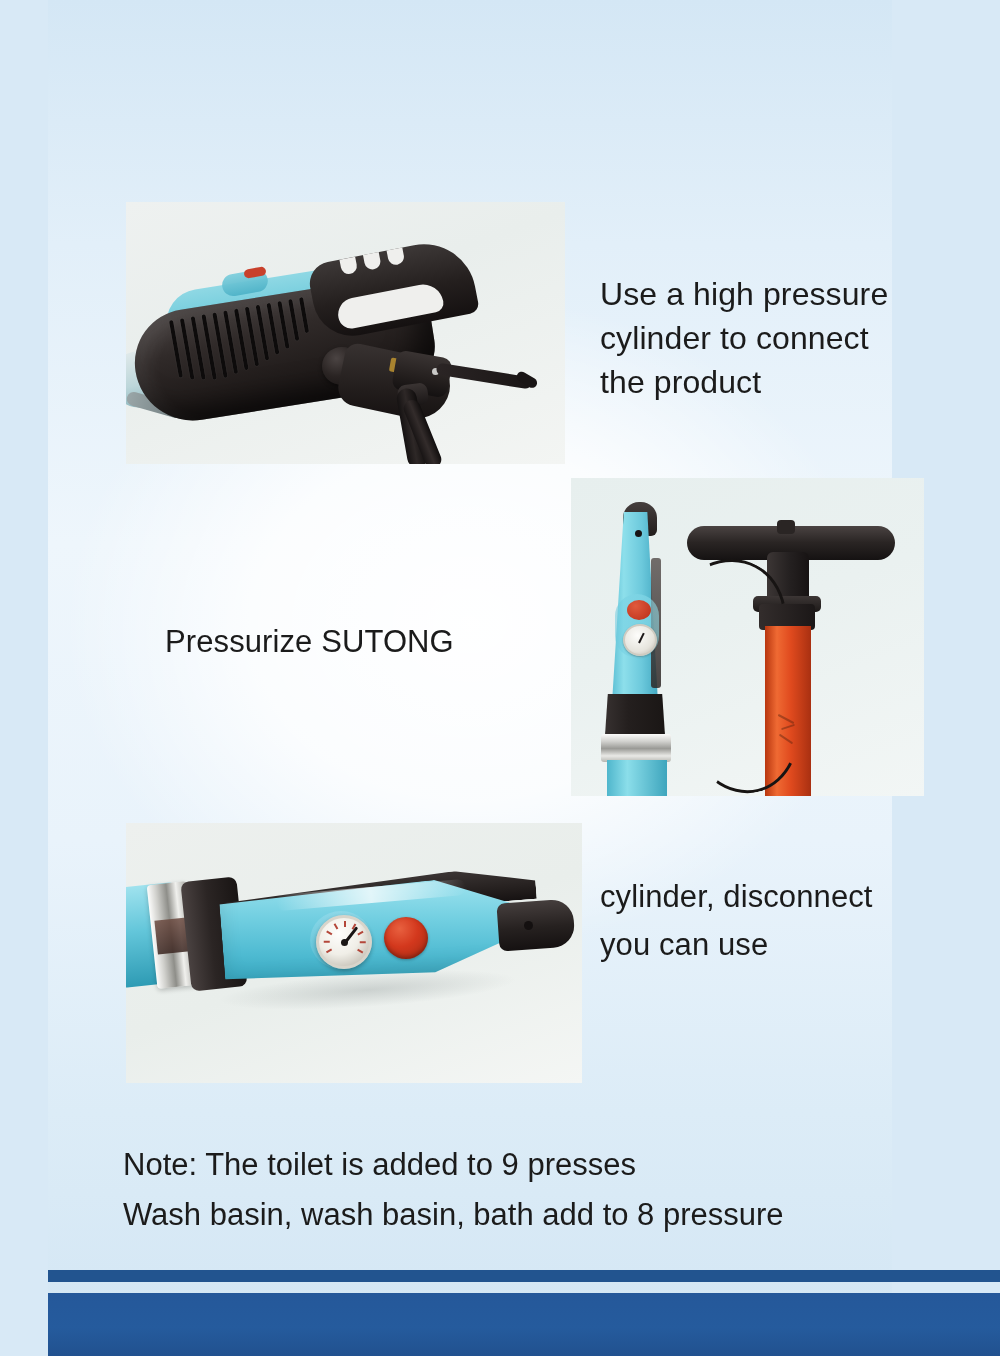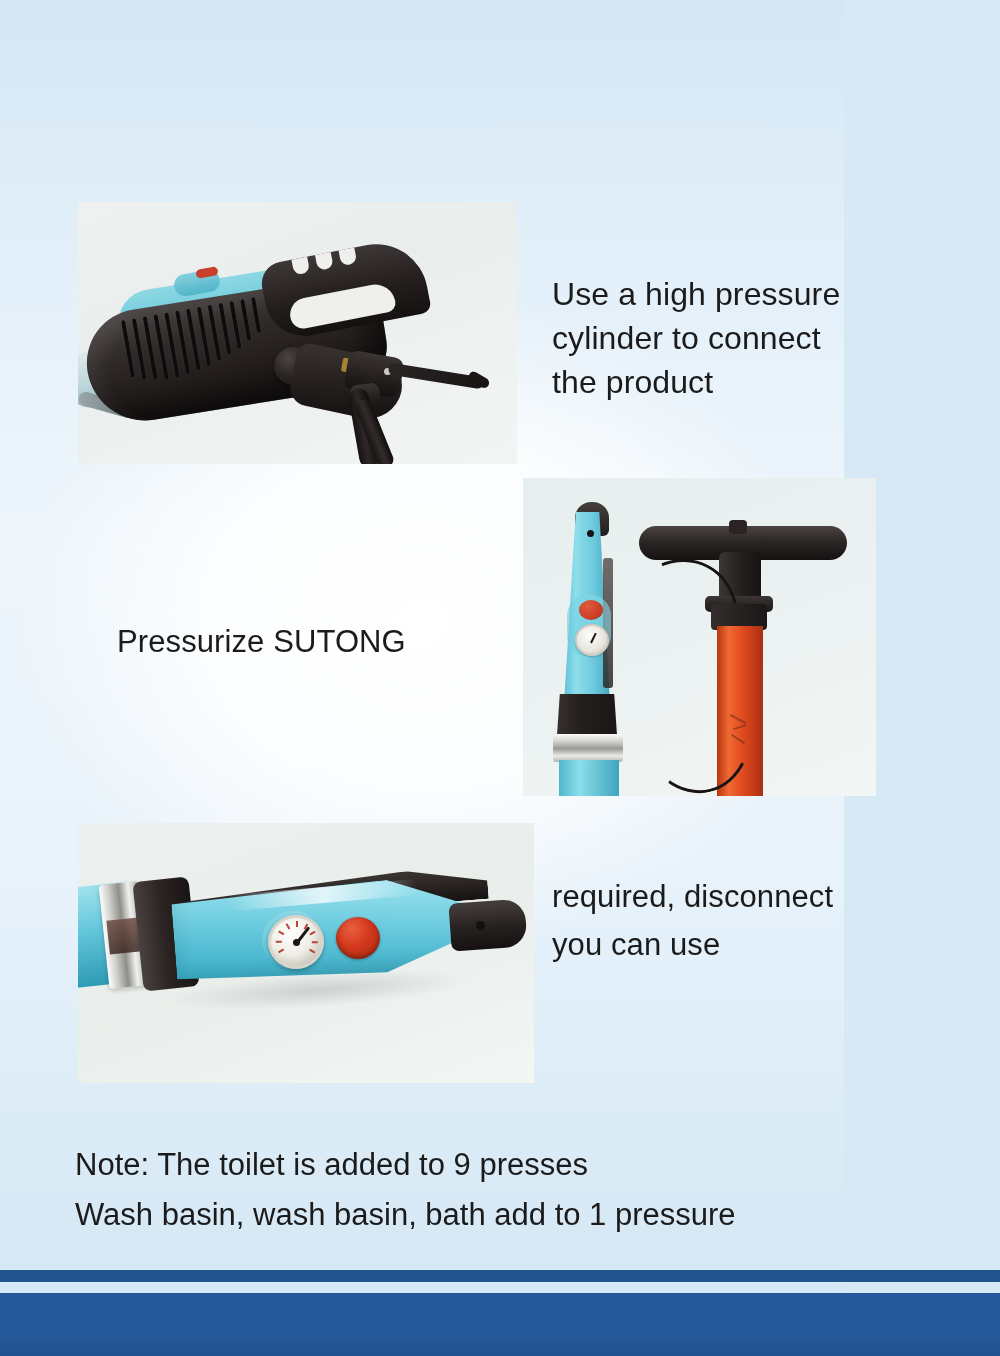--- a/index.html
+++ b/index.html
@@ -6,20 +6,21 @@
   body{
     width:1000px;height:1356px;overflow:hidden;
     font-family:"Liberation Sans","DejaVu Sans",sans-serif;
     background:#d8e9f6;
   }
   .page{
     position:relative;width:844px;height:1356px;
     background:
       radial-gradient(ellipse 520px 420px at 50% 46%, rgba(255,255,255,0.98) 0%, rgba(255,255,255,0.80) 42%, rgba(255,255,255,0.0) 78%),
       linear-gradient(180deg,#d4e7f5 0%,#e2eff9 18%,#eef6fc 40%,#e9f3fb 62%,#dcecf7 82%,#d3e6f4 100%);
+    margin-left: 48px;
   }
   .photo{position:absolute;overflow:hidden;background:#f2f2ef;}
   .cap{position:absolute;color:#1b1b1b;letter-spacing:.1px;}
   .cap-line{display:block;}
 
   
   .cap1{left:552px;top:272px;font-size:32px;line-height:44px;}
   .cap2{left:117px;top:620px;font-size:31px;line-height:44px;}
   .cap3{left:552px;top:873px;font-size:31px;line-height:47.5px;}
   .note{position:absolute;left:75px;top:1140px;font-size:31px;line-height:50px;color:#1b1b1b;}
@@ -332,25 +333,25 @@
       <span class="tick" style="transform:rotate(60deg)"></span>
       <span class="tick" style="transform:rotate(90deg)"></span>
       <span class="tick" style="transform:rotate(120deg)"></span>
       <span class="needle"></span>
       <span class="hub"></span>
     </div>
     <div class="redbtn"></div>
   </div>
 
   <div class="cap cap3">
-    <span class="cap-line">required, disconnect</span>
+    <span class="cap-line">cylinder, disconnect</span>
     <span class="cap-line">you can use</span>
   </div>
 
   <div class="note">
     <span class="cap-line">Note: The toilet is added to 9 presses</span>
-    <span class="cap-line">Wash basin, wash basin, bath add to 1 pressure</span>
+    <span class="cap-line">Wash basin, wash basin, bath add to 8 pressure</span>
   </div>
 
   <div class="bar-thin" style="top:1270px"></div>
   <div class="bar-thick" style="top:1293px;height:63px"></div>
 
 </div>
 
 </body></html>

